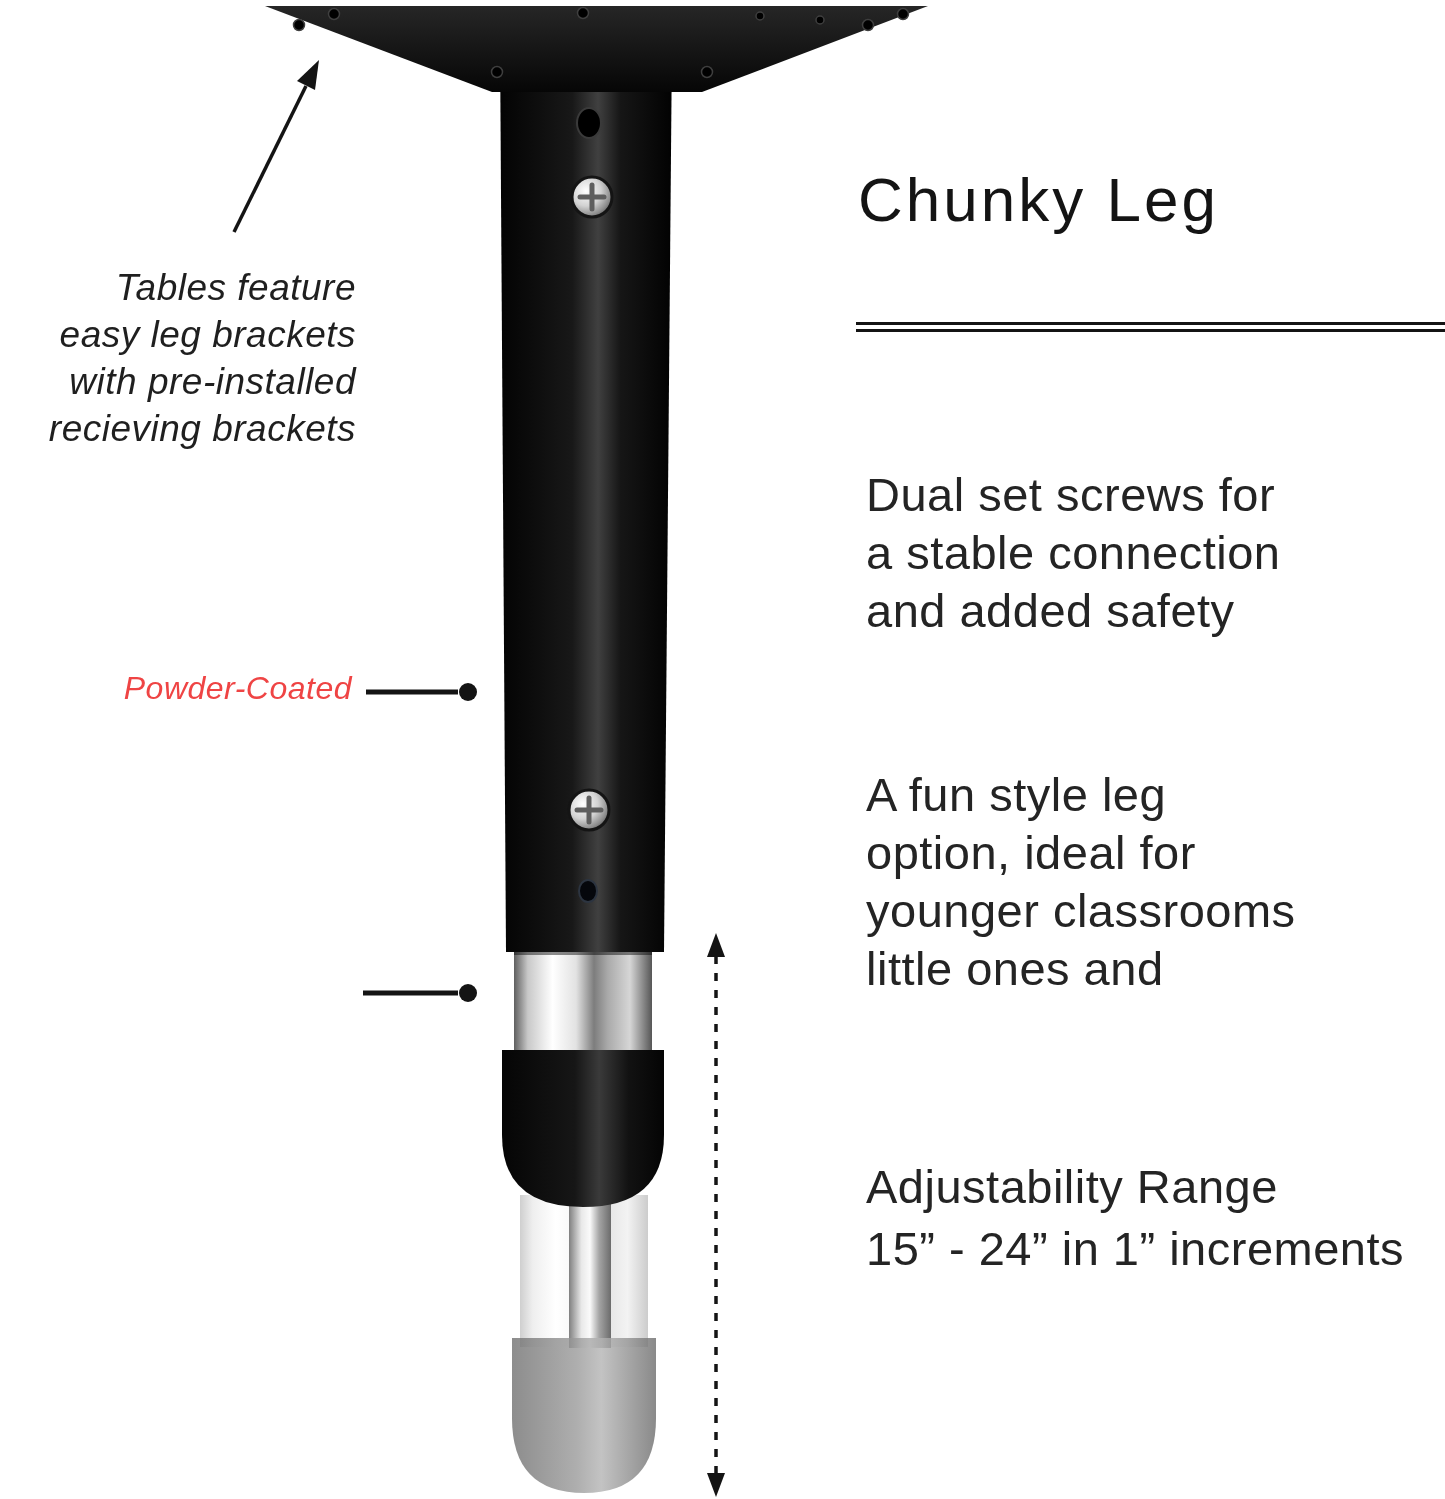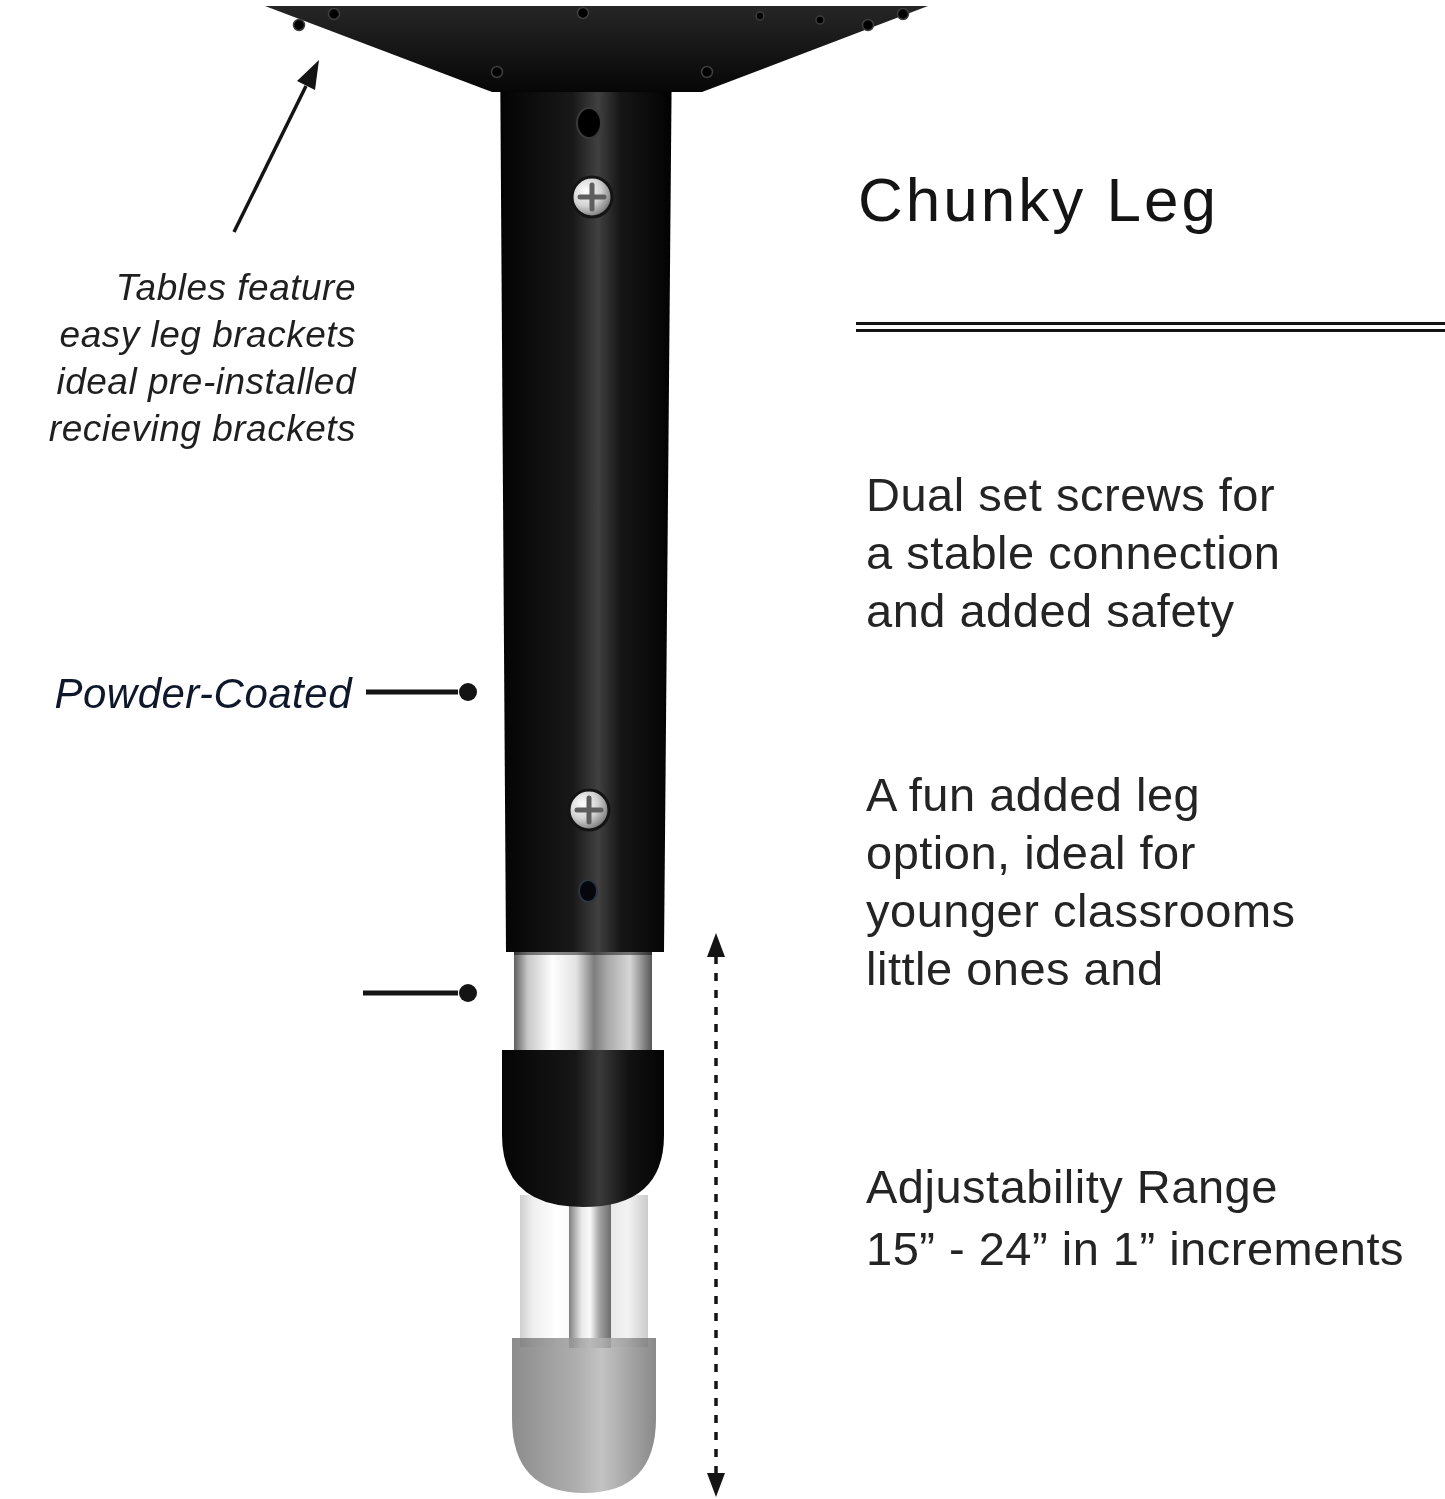--- a/index.html
+++ b/index.html
@@ -9,21 +9,21 @@
   }
   .canvas svg.illustration { position:absolute; left:0; top:0; }
 
   .note {
     position:absolute; left:0; top:264px; width:356px;
     text-align:right; font-style:italic; font-size:37px; line-height:47px;
     color:#1f1f1f; letter-spacing:0.5px;
   }
   .callout-label {
     position:absolute; text-align:right; font-style:italic;
-    font-size:42px; color:#0f172a; letter-spacing:0.5px;
+    font-size:32px; color:#ef4444; letter-spacing:0.5px;
   }
   .label-pc { left:0; top:670px; width:352px; }
   .label-cp { left:0; top:971px; width:350px; }
 
   .title {
     position:absolute; left:858px; top:164px; margin:0;
     font-size:62px; font-weight:400; color:#141414; letter-spacing:3px;
     white-space:nowrap;
   }
   .title-rule {
@@ -158,37 +158,37 @@
     <g fill="#141414">
       <line x1="716" y1="956" x2="716" y2="1476" stroke="#141414" stroke-width="3.5" stroke-dasharray="8 9"></line>
       <polygon points="716,933 707,957 725,957"></polygon>
       <polygon points="716,1497 707,1473 725,1473"></polygon>
     </g>
   </svg>
 
   <div class="note">
     <div>Tables feature</div>
     <div>easy leg brackets</div>
-    <div>ideal pre-installed</div>
+    <div>with pre-installed</div>
     <div>recieving brackets</div>
   </div>
 
   <div class="callout-label label-pc">Powder-Coated</div>
 
   <h1 class="title">Chunky Leg</h1>
   <div class="title-rule"></div>
 
   <div class="feature f1">
     <div>Dual set screws for</div>
     <div>a stable connection</div>
     <div>and added safety</div>
   </div>
 
   <div class="feature f2">
-    <div>A fun added leg</div>
+    <div>A fun style leg</div>
     <div>option, ideal for</div>
     <div>younger classrooms</div>
     <div>little ones and</div>
   </div>
 
   <div class="feature f3">
     <div>Adjustability Range</div>
     <div>15” - 24” in 1” increments</div>
   </div>
 

